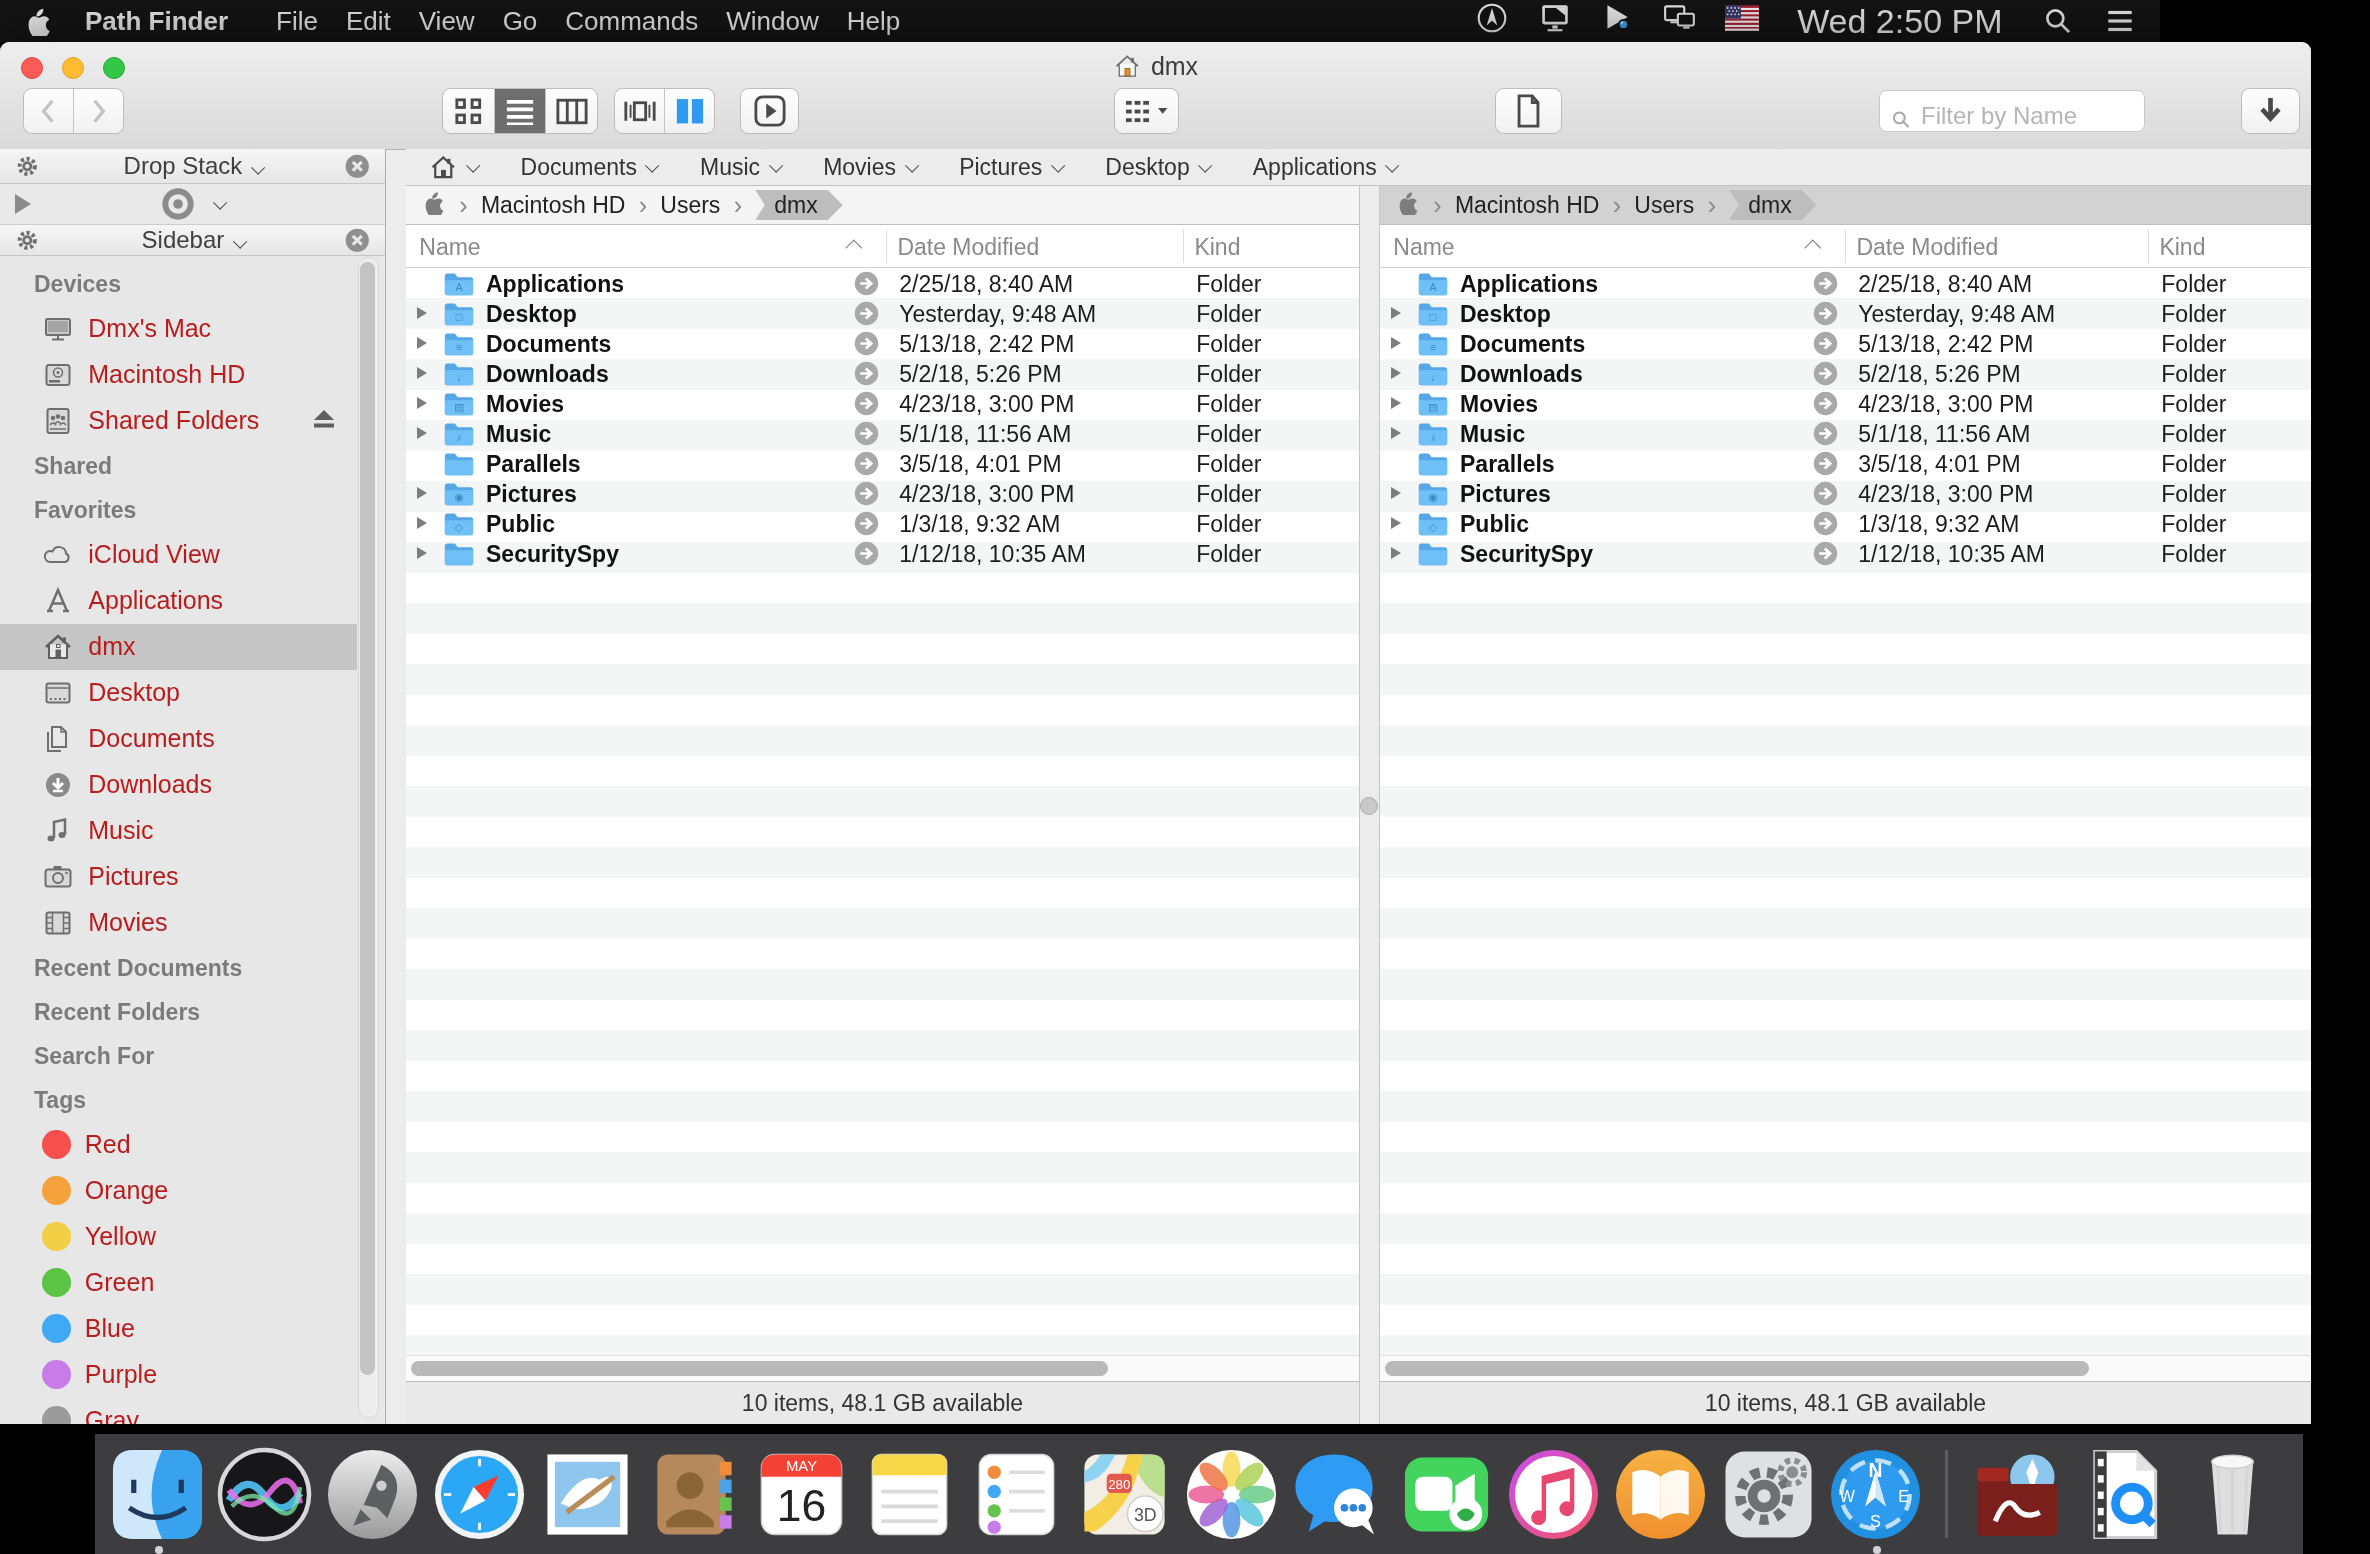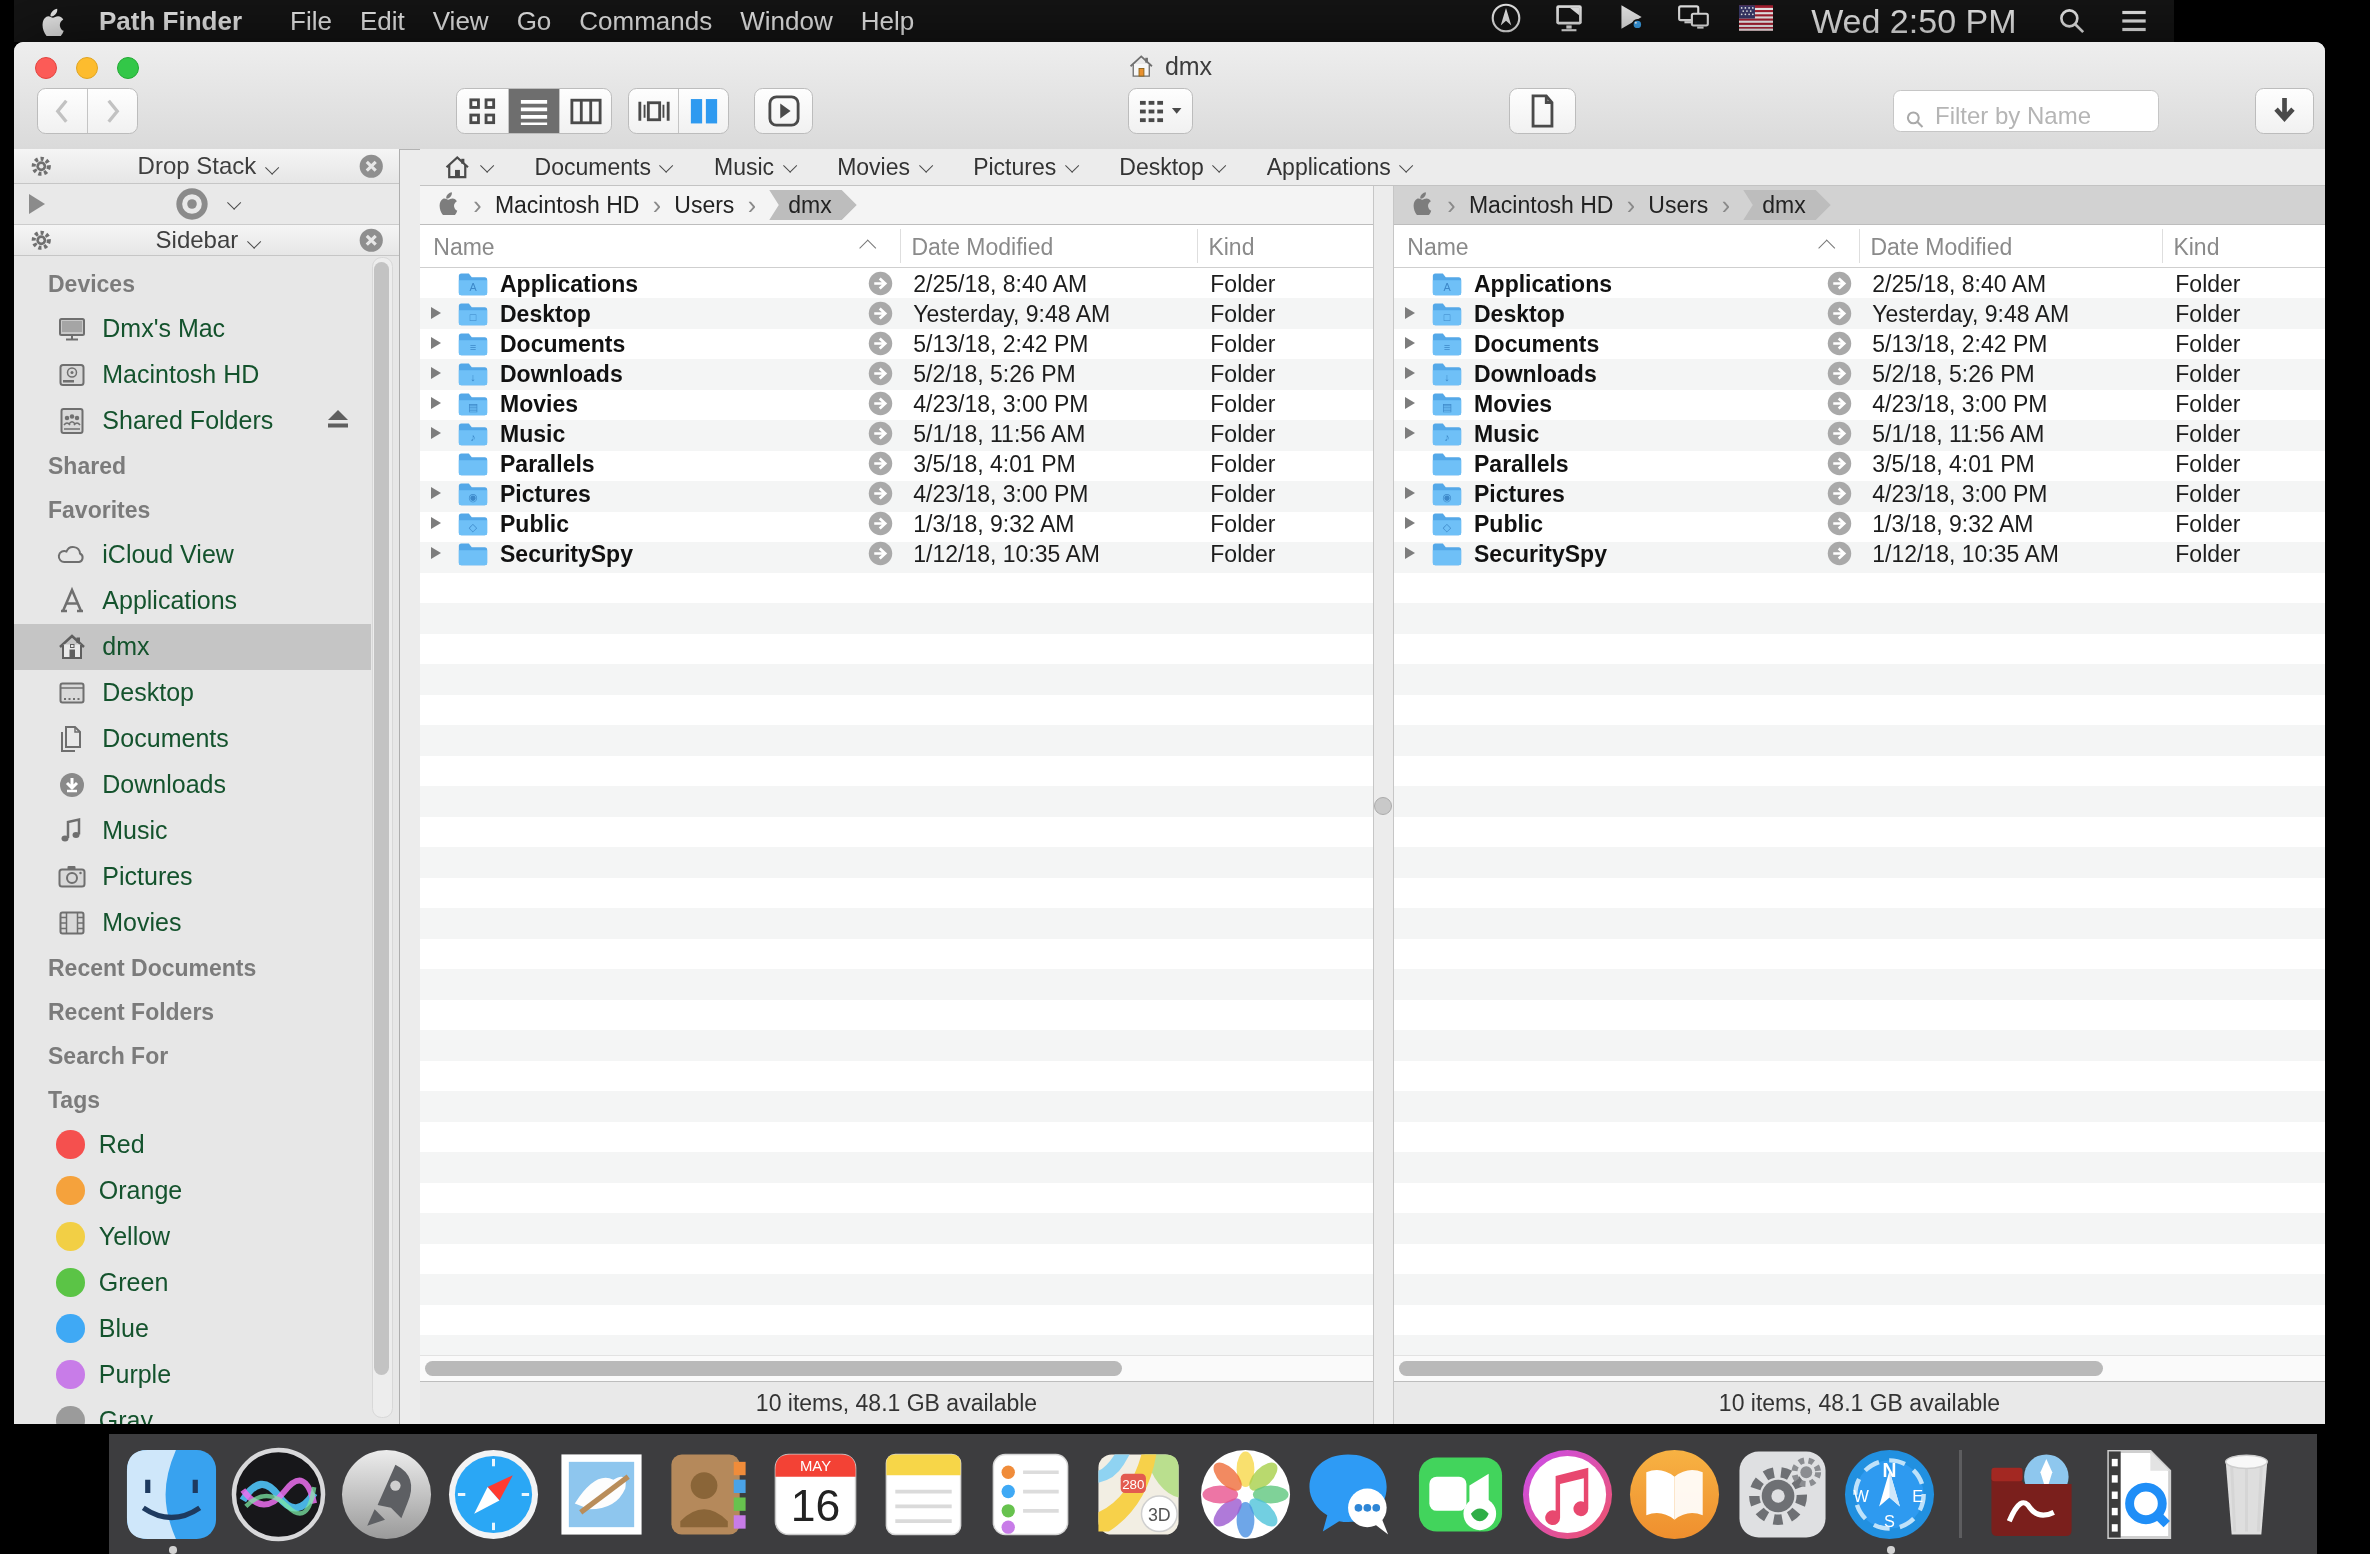--- a/index.html
+++ b/index.html
@@ -1,17 +1,17 @@
 <!DOCTYPE html>
 <html style="font-size:15px"><head>
 <meta charset="utf-8">
 <style>
   html,body{margin:0;padding:0;width:2370px;height:1554px;background:#000;overflow:hidden;
     font-family:"Liberation Sans","DejaVu Sans",sans-serif;-webkit-font-smoothing:antialiased;}
-  .page{position:relative;width:2160px;height:1554px;background:#000;margin-left:14px;}
+  .page{position:relative;width:2160px;height:1554px;background:#000;}
 
   
   .menubar{position:absolute;left:0;top:0;width:100%;height:42px;background:#151515;color:#f2f2f2;
     display:flex;align-items:center;padding:0 23px;box-sizing:border-box;font-size:26px;}
   .menubar .apple{width:30px;height:30px;margin-right:32px;flex:0 0 auto;}
   .menubar .appname{font-weight:bold;margin-right:48px;}
   .menus{display:flex;gap:28px;align-items:flex-end;}
   .menu-item{cursor:default;}
   .mb-right{margin-left:auto;display:flex;align-items:center;gap:28.5px;}
   .mb-right .sicon{width:34px;height:34px;display:inline-block;}
@@ -61,21 +61,21 @@
   .sidebar{width:386px;flex:0 0 auto;background:#e7e7e7;border-right:1px solid #aeaeae;position:relative;box-sizing:border-box;}
   .sb-hdr{height:34px;background:linear-gradient(#f5f5f5,#e6e6e6);border-bottom:1px solid #c6c6c6;
     display:flex;align-items:center;padding:0 13.3px;font-size:24px;color:#3f3f3f;}
   .sb-hdr .mid{flex:1;text-align:center;}
   .sb-hdr2{height:30px;}
   .sb-drop{height:40px;border-bottom:1px solid #cccccc;background:#e9e9e9;display:flex;align-items:center;position:relative;}
   .sb-drop .play{margin-left:15px;width:0;height:0;border-left:16px solid #8b8b8b;border-top:10.5px solid transparent;border-bottom:10.5px solid transparent;}
   .sb-drop .mid{position:absolute;left:0;width:100%;display:flex;justify-content:center;align-items:center;gap:9.5px;}
   .sb-list{position:absolute;left:0;right:0;top:105px;bottom:0;overflow:hidden;padding-top:7.6px;}
   .sb-label{height:44px;line-height:44px;padding-left:34px;font-size:23px;font-weight:bold;color:#7b7b7b;}
-  .sb-item{height:46px;display:flex;align-items:center;padding-left:42px;margin-right:28.5px;font-size:25px;color:#14532d;gap:14.3px;position:relative;}
+  .sb-item{height:46px;display:flex;align-items:center;padding-left:42px;margin-right:28.5px;font-size:25px;color:#b91c1c;gap:14.3px;position:relative;}
   .sb-item.selected{background:#c5c5c5;}
   .sb-item svg{width:32px;height:32px;flex:0 0 auto;}
   .tag-dot{width:28.5px;height:28.5px;border-radius:50%;flex:0 0 auto;}
   .eject{margin-left:auto;margin-right:17px;}
   .sb-scrolltrack{position:absolute;right:5.7px;top:108px;bottom:5.7px;width:19px;background:#ededed;border:1px solid #d8d8d8;border-radius:9.5px;}
   .sb-scrollthumb{position:absolute;left:1px;top:3.8px;width:15px;height:1113px;background:#c3c3c3;border-radius:7.6px;}
 
   
   .maincol{flex:1;display:flex;flex-direction:column;min-width:0;}
   .bookmarkbar{height:36px;background:#ececec;border-bottom:1px solid #c3c3c3;display:flex;align-items:center;

